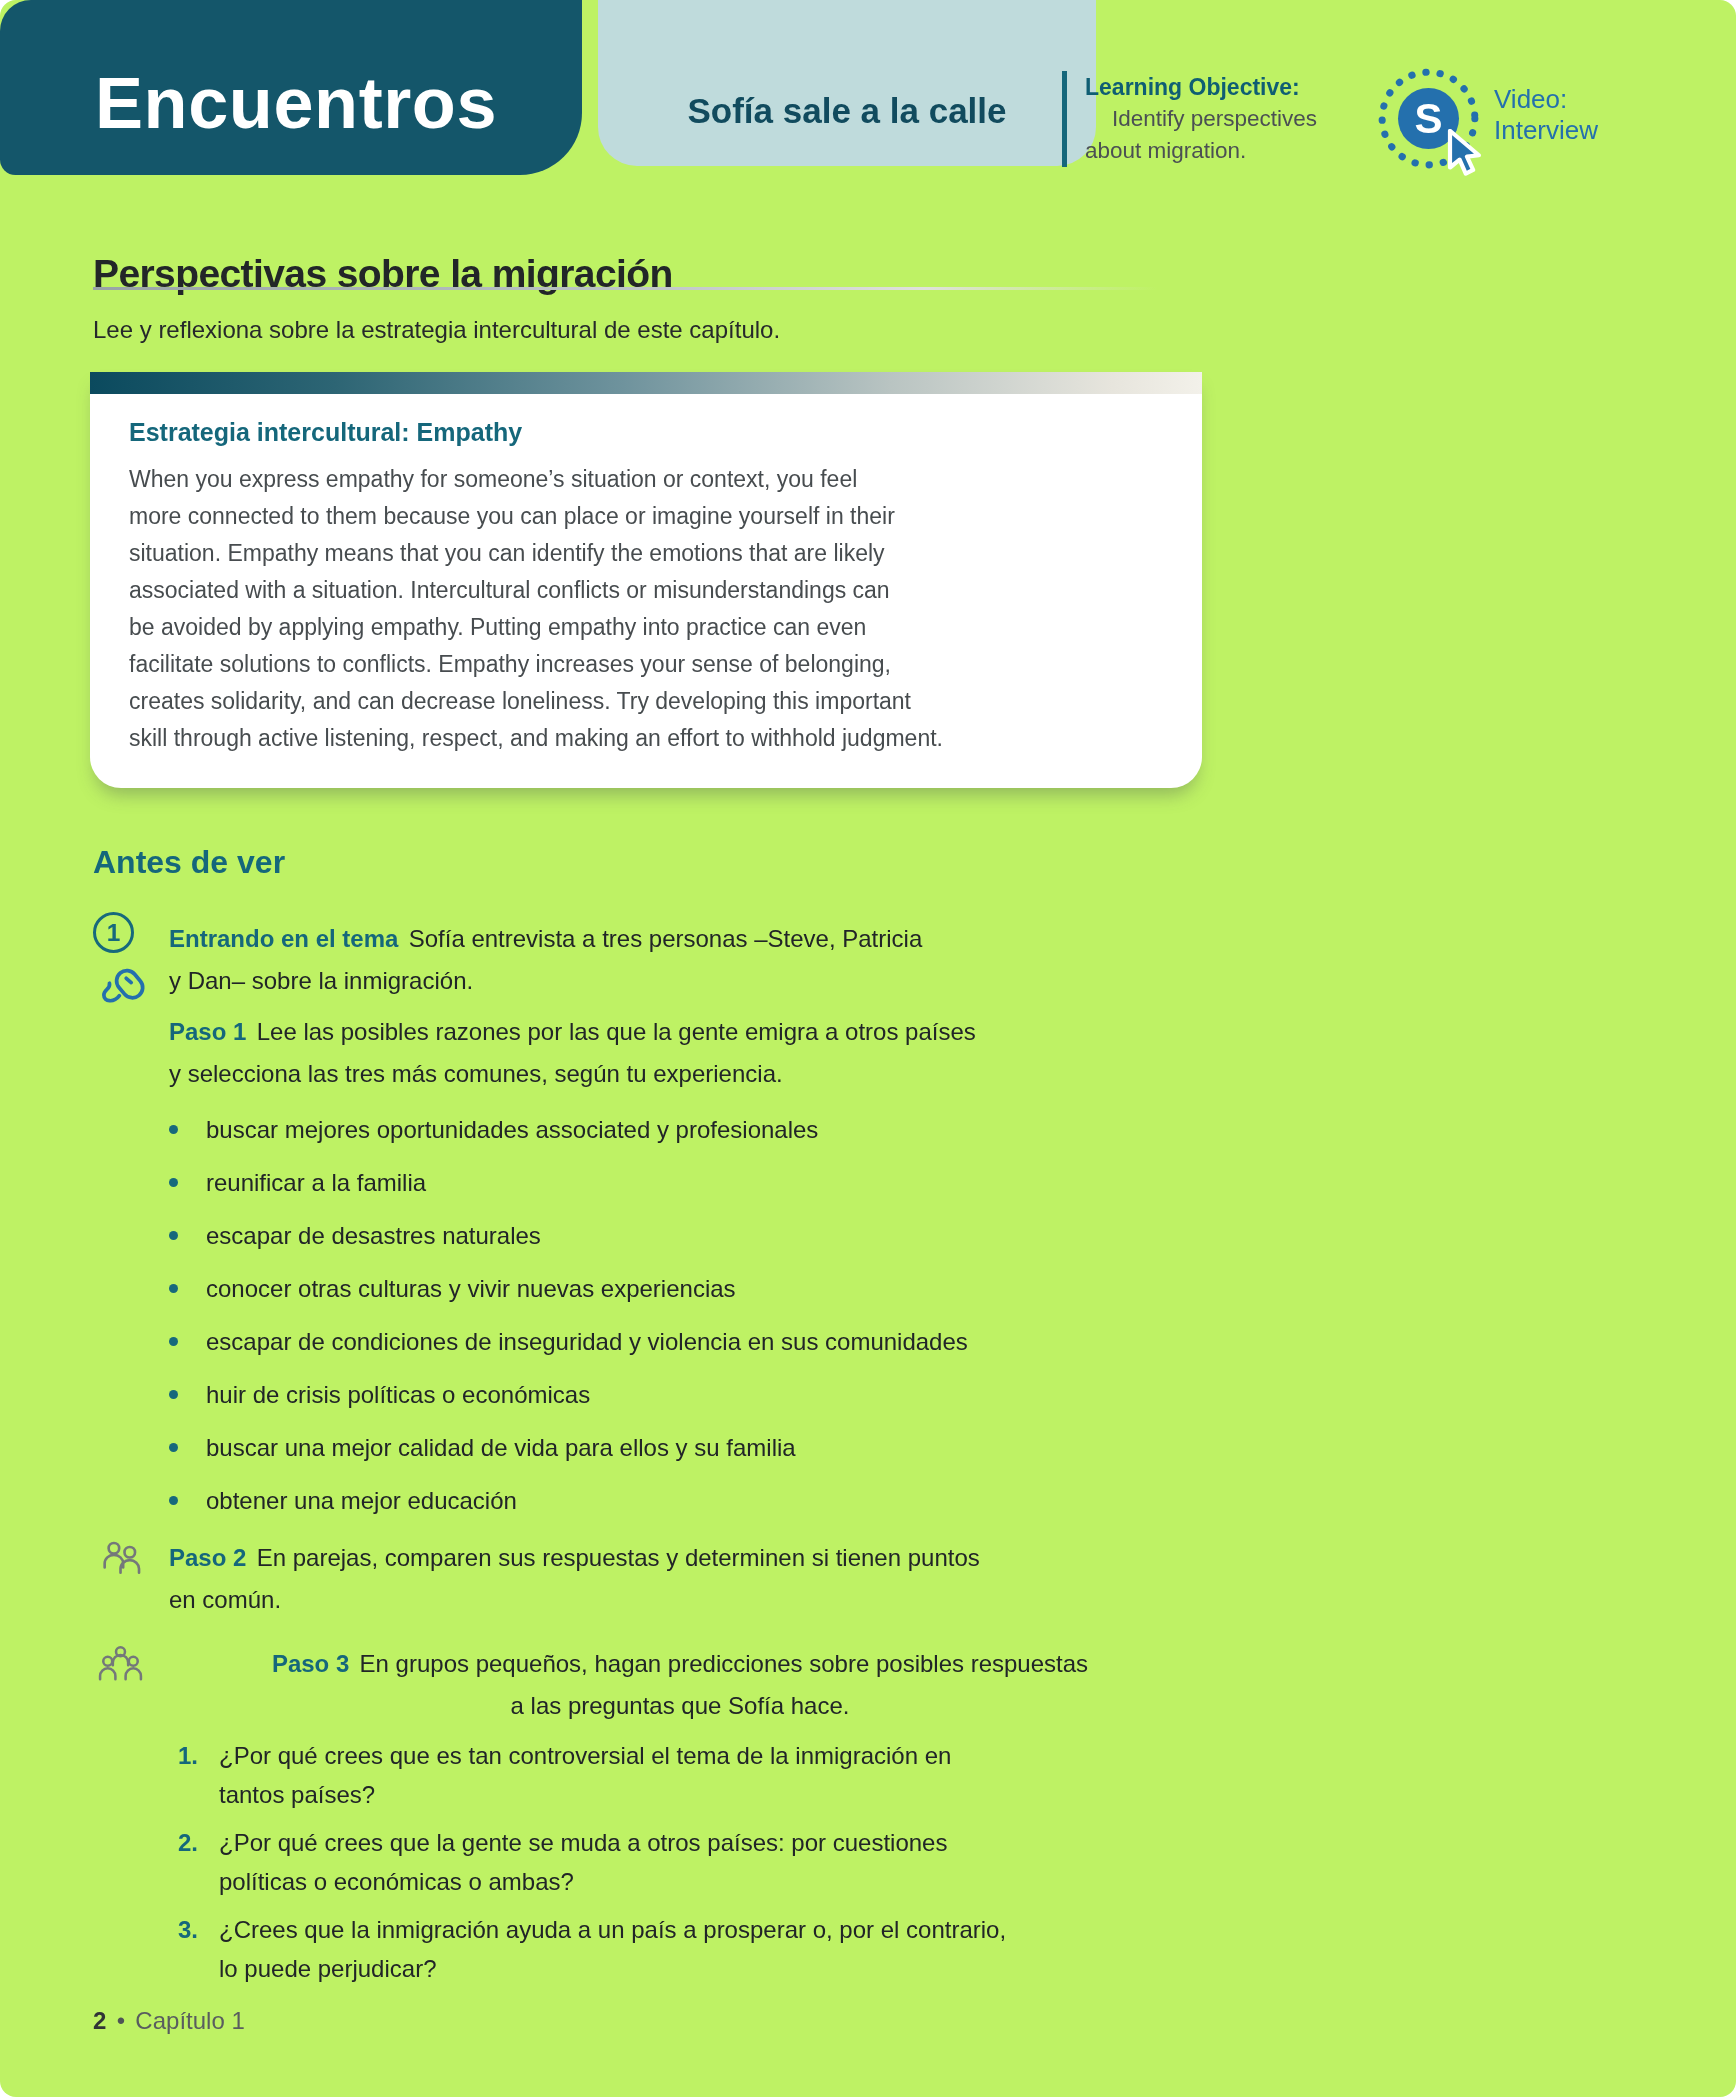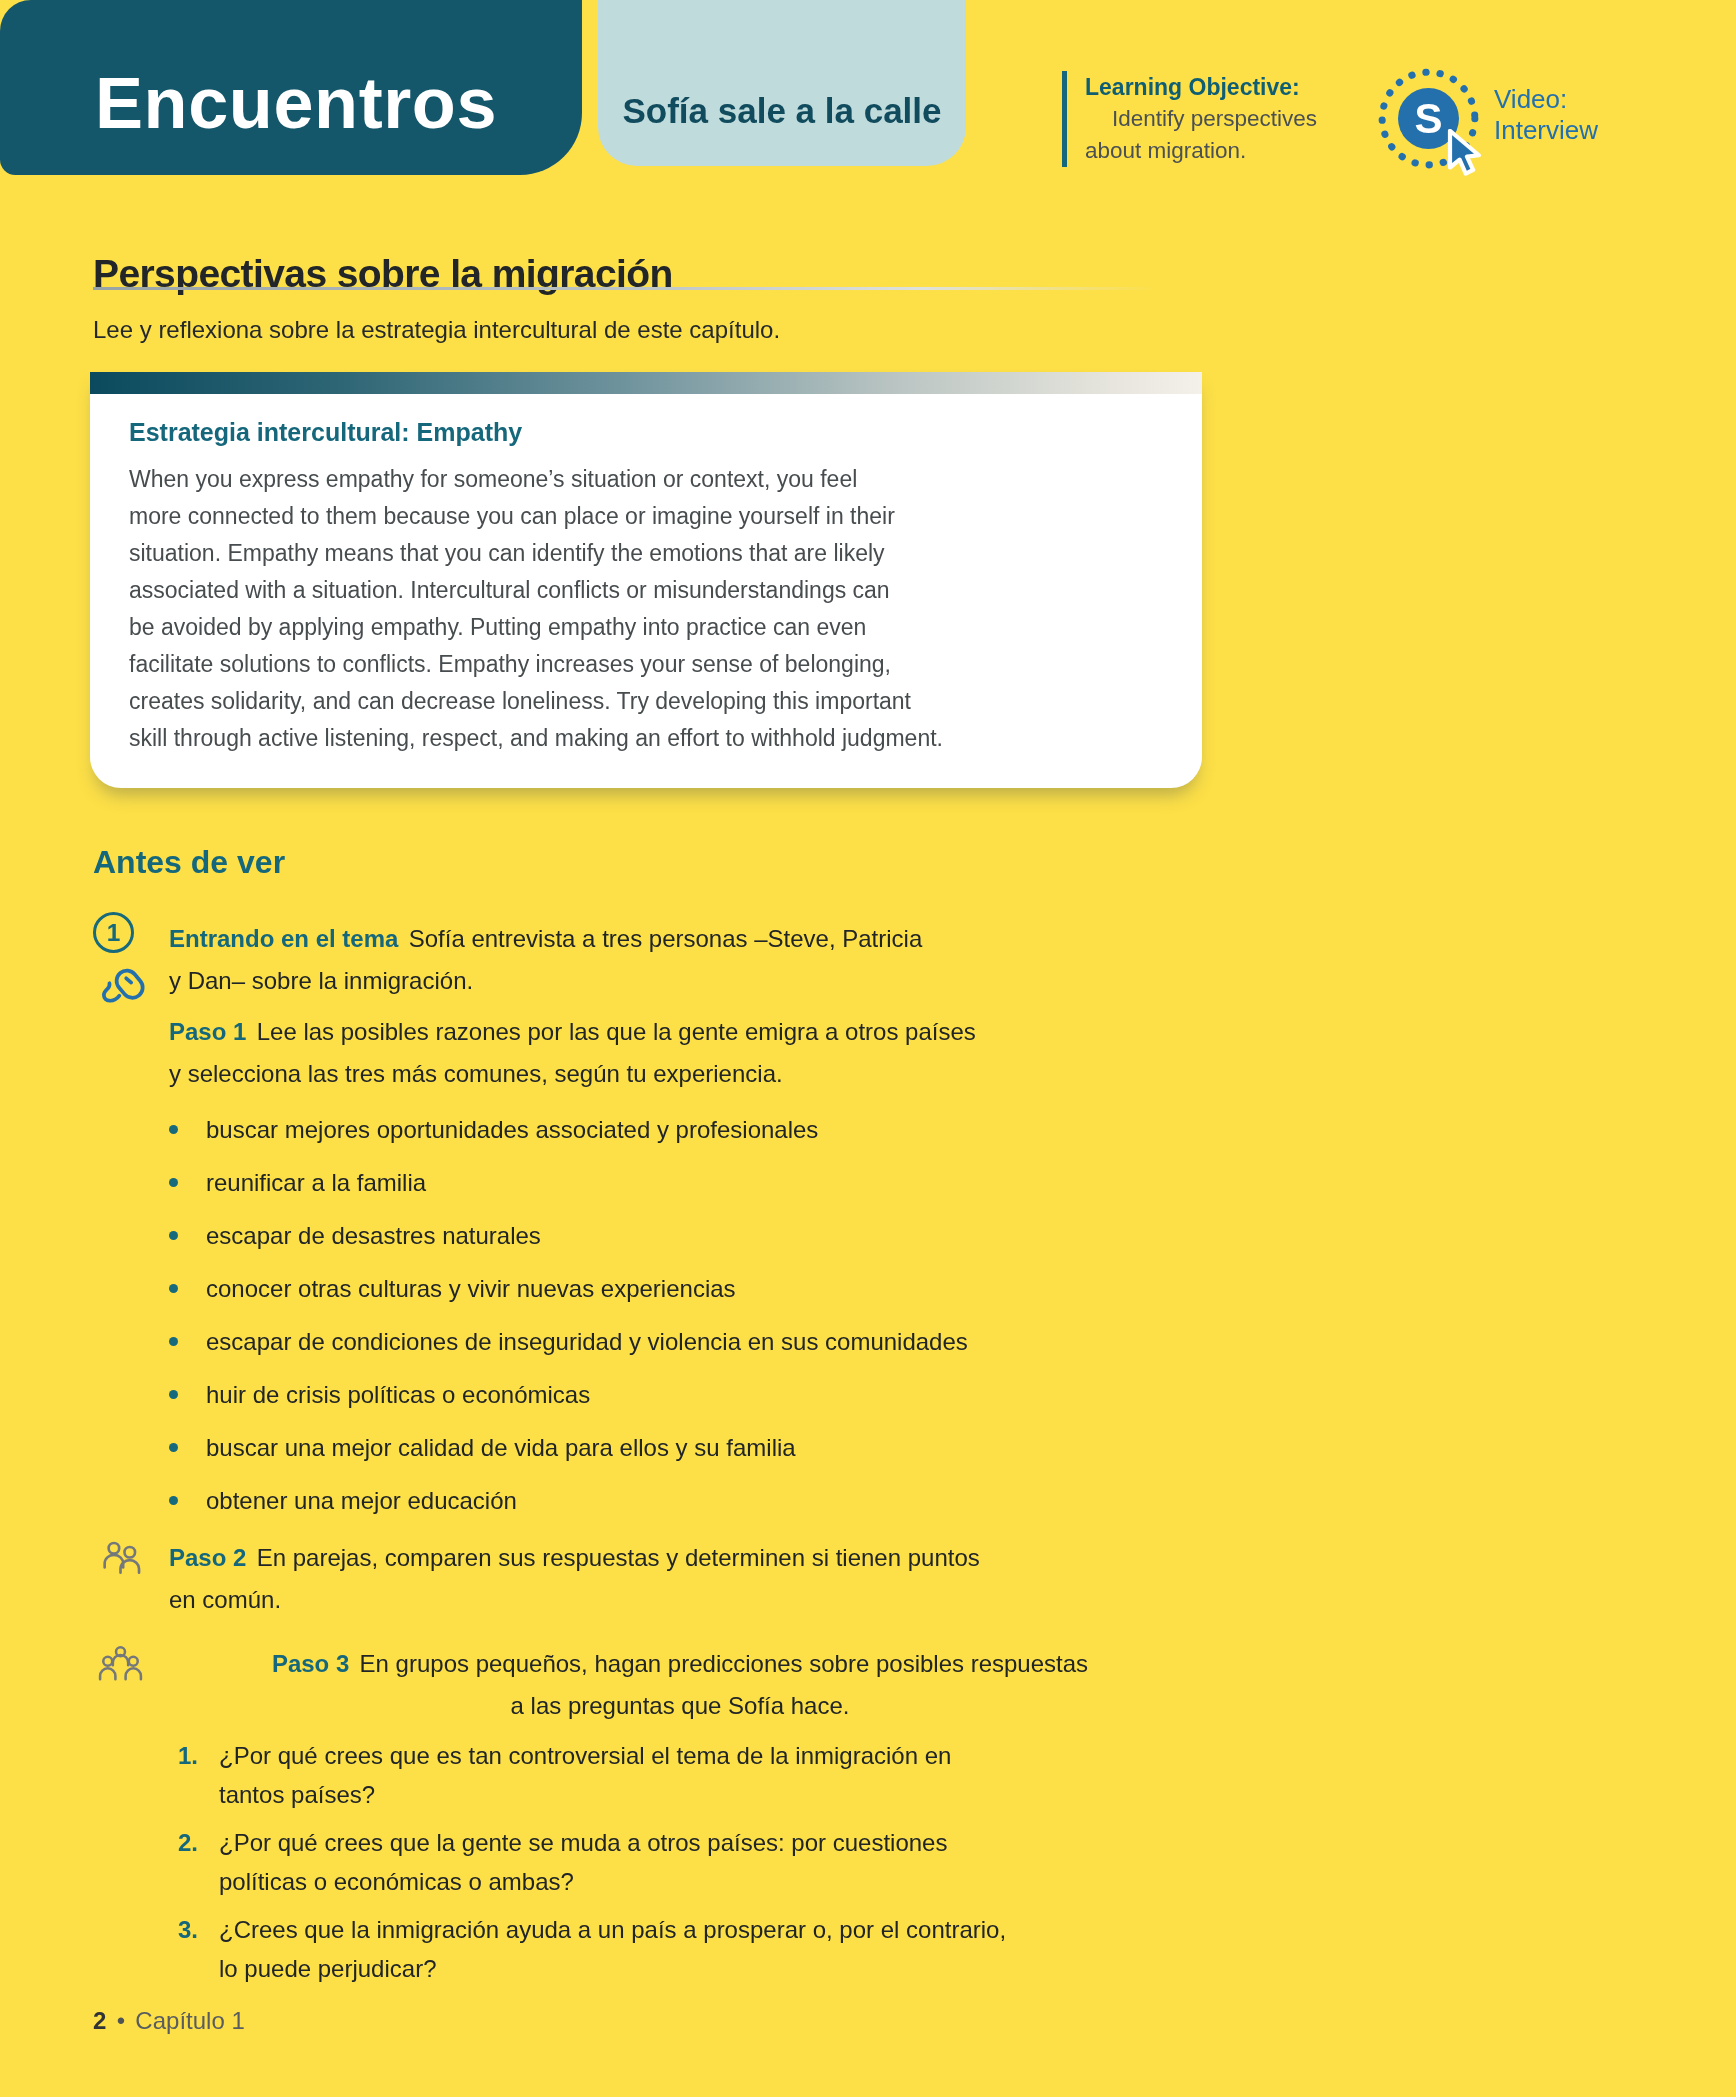--- a/index.html
+++ b/index.html
@@ -1,32 +1,33 @@
 <!DOCTYPE html>
 <html style="font-size:10.3px"><head>
 <meta charset="utf-8">
 <style>
   html, body { margin:0; padding:0; background:#ffffff; }
   * { box-sizing:border-box; }
   .page {
     position:relative; width:1736px; height:2097px;
-    background:#fde047; overflow:hidden;
+    background:#bef264; overflow:hidden;
     font-family:"Liberation Sans", sans-serif;
     color:#212527;
+    border-radius:16px;
   }
 
   
   .banner {
     position:absolute; left:0; top:0; width:582px; height:175px;
     background:#14566a; border-radius:31px 0 62px 15.4px;
     display:flex; align-items:center; padding:30px 0 0 95px;
   }
   .brand { color:#ffffff; font-size:72px; font-weight:700; letter-spacing:0.6px; }
   .subtitle-box {
-    position:absolute; left:598px; top:0; width:368px; height:166px;
+    position:absolute; left:598px; top:0; width:498px; height:166px;
     background:#bfdbdc; border-radius:0 0 39px 39px;
     display:flex; align-items:center; justify-content:center; padding-top:55px;
   }
   .subtitle { color:#114b5e; font-size:35px; font-weight:700; }
   .objective {
     position:absolute; left:1062px; top:71px; width:276px;
     border-left:5.8px solid #15677b; padding-left:18px;
     font-size:22.5px; line-height:32px; color:#4b5053;
   }
   .objective .obj-label { color:#0f5e73; font-weight:700; font-size:23px; display:block; }

